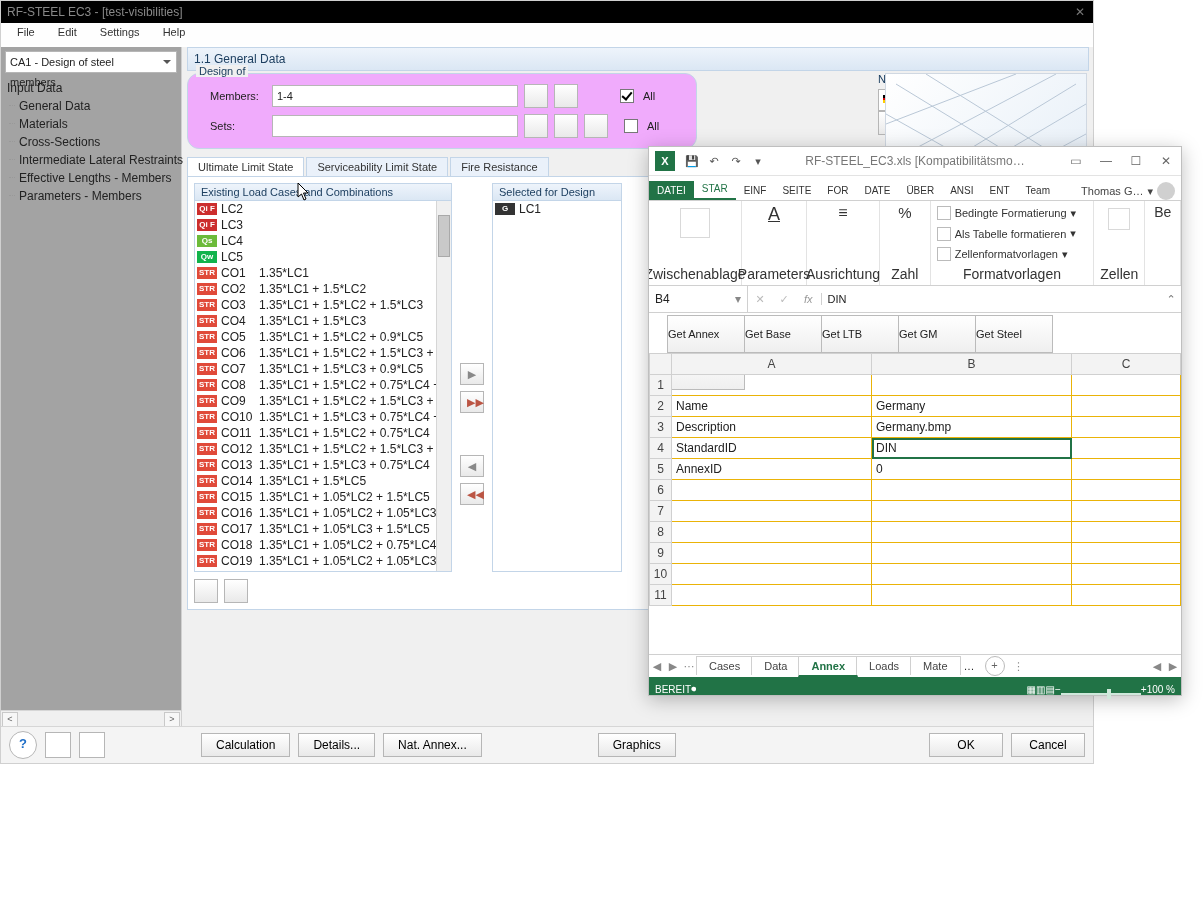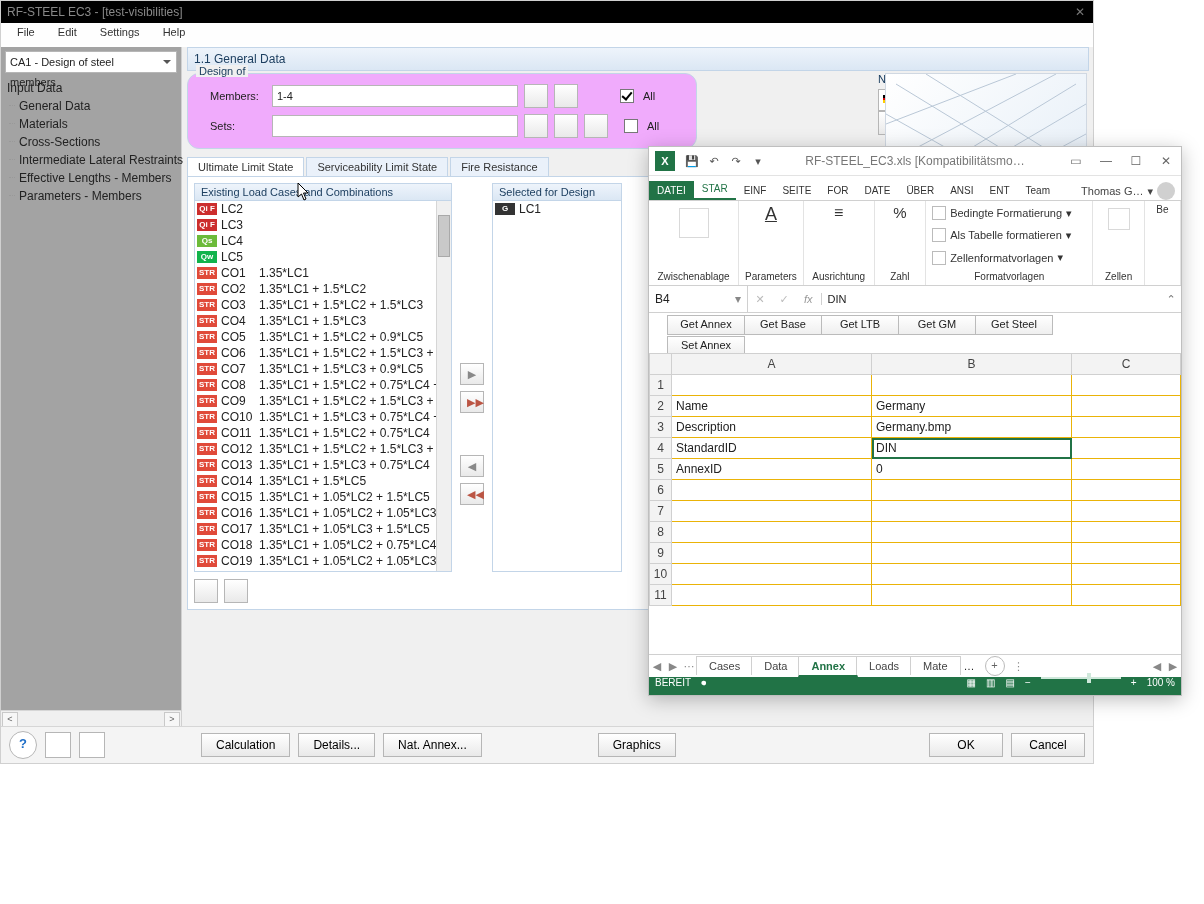--- a/index.html
+++ b/index.html
@@ -80,43 +80,43 @@
 .xl-winbtn{width:30px;text-align:center;color:#666;font-size:12px}
 .xl-ribbon-tabs{height:24px;display:flex;align-items:flex-end;border-bottom:1px solid #d0d0d0;font-size:11px}
 .xl-rtab{padding:4px 8px;color:#333;text-transform:uppercase;font-size:10px}
 .xl-rtab.datei{background:#217346;color:#fff}
 .xl-rtab.active{color:#217346;border-bottom:2px solid #217346}
 .xl-user{margin-left:auto;display:flex;align-items:center;padding-right:6px;gap:4px;color:#444;font-size:11px}
 .xl-user .av{width:18px;height:18px;border-radius:50%;background:#d0d0d0}
 .xl-ribbon{height:84px;border-bottom:1px solid #d0d0d0;display:flex;font-size:11px;color:#333;overflow:hidden}
 .xl-grp{border-right:1px solid #e3e3e3;padding:3px 6px;display:flex;flex-direction:column;align-items:center;justify-content:space-between}
 .xl-grp .big{width:28px;height:28px;border:1px solid #d9d9d9;margin:4px auto}
-.xl-grp .lbl{font-size:10px;text-align:center;white-space:nowrap}
+.xl-grp .lbl{font-size:14px;text-align:center;white-space:nowrap}
 .xl-grp-col .ln{white-space:nowrap;padding:2px 0;display:flex;align-items:center;gap:4px}
 .xl-grp-col .sq{width:12px;height:12px;border:1px solid #bbb;display:inline-block}
 .xl-namebox{height:26px;border-bottom:1px solid #d0d0d0;display:flex;align-items:center}
 .xl-namebox .nm{width:86px;border-right:1px solid #d0d0d0;padding:0 6px;font-size:12px;height:100%;display:flex;align-items:center}
 .xl-namebox .fx{padding:0 8px;color:#999;font-style:italic}
 .xl-namebox .val{flex:1;padding:0 6px;border-left:1px solid #d0d0d0}
 .xl-cross{width:24px;text-align:center;color:#bbb}
 .xl-chev{width:20px;text-align:center;color:#777}
 .xl-btnbar{height:40px;border-bottom:0;display:flex;flex-wrap:wrap;padding:2px 0 0 18px;gap:0}
-.xl-btnbar .b{border:1px solid #bbb;background:linear-gradient(#fff,#efefef);padding:2px 0;width:76px;text-align:center;margin:0 -1px -1px 0;font-size:11px}
+.xl-btnbar .b{border:1px solid #bbb;background:linear-gradient(#fff,#efefef);padding:12px 0;width:76px;margin:0 -1px -1px 0;font-size:11px}
 .xl-grid{position:absolute;left:0;right:0;top:206px;bottom:40px}
 .xl-grid table{border-collapse:collapse;width:100%;table-layout:fixed;font-size:12px}
 .xl-grid th{background:#f3f3f3;border:1px solid #d0d0d0;height:18px;font-weight:normal;color:#444;text-align:center}
 .xl-grid th.rowh{width:20px;background:#f3f3f3}
 .xl-grid td{border:1px solid #eab308;height:18px;padding:0 4px;white-space:nowrap;overflow:hidden}
 .xl-grid td.sel{outline:2px solid #217346;outline-offset:-2px}
 .xl-sheettabs{position:absolute;left:0;right:0;bottom:18px;height:22px;border-top:1px solid #d0d0d0;display:flex;align-items:center;background:#fff;font-size:11px}
 .xl-sheettabs .nav{width:16px;text-align:center;color:#888}
 .xl-sheettabs .tab{padding:3px 12px;border:1px solid #d0d0d0;border-bottom:none;margin:0 -1px;background:#fff;color:#444}
 .xl-sheettabs .tab.active{color:#217346;font-weight:bold;border-bottom:2px solid #217346}
 .xl-sheettabs .plus{width:18px;height:18px;border:1px solid #bbb;border-radius:50%;text-align:center;line-height:16px;margin:0 6px;color:#666}
-.xl-status{position:absolute;left:0;right:0;bottom:0;height:18px;background:#217346;color:#fff;display:flex;align-items:flex-start;font-size:10px;padding:0 6px;gap:10px}
+.xl-status{position:absolute;left:0;right:0;bottom:0;height:18px;background:#217346;color:#fff;display:flex;align-items:flex-end;font-size:10px;padding:0 6px;}
 .xl-status .sp{flex:1}
 .xl-zoom-track{width:80px;height:2px;background:#cfe8db;position:relative}
 .xl-zoom-track::after{content:"";position:absolute;left:46px;top:-4px;width:4px;height:10px;background:#cfe8db}
 .cursor{position:absolute;left:297px;top:182px;pointer-events:none}
 .cursor svg{width:16px;height:20px}
 </style>
 </head>
 <body>
 <div class="stage">
 

